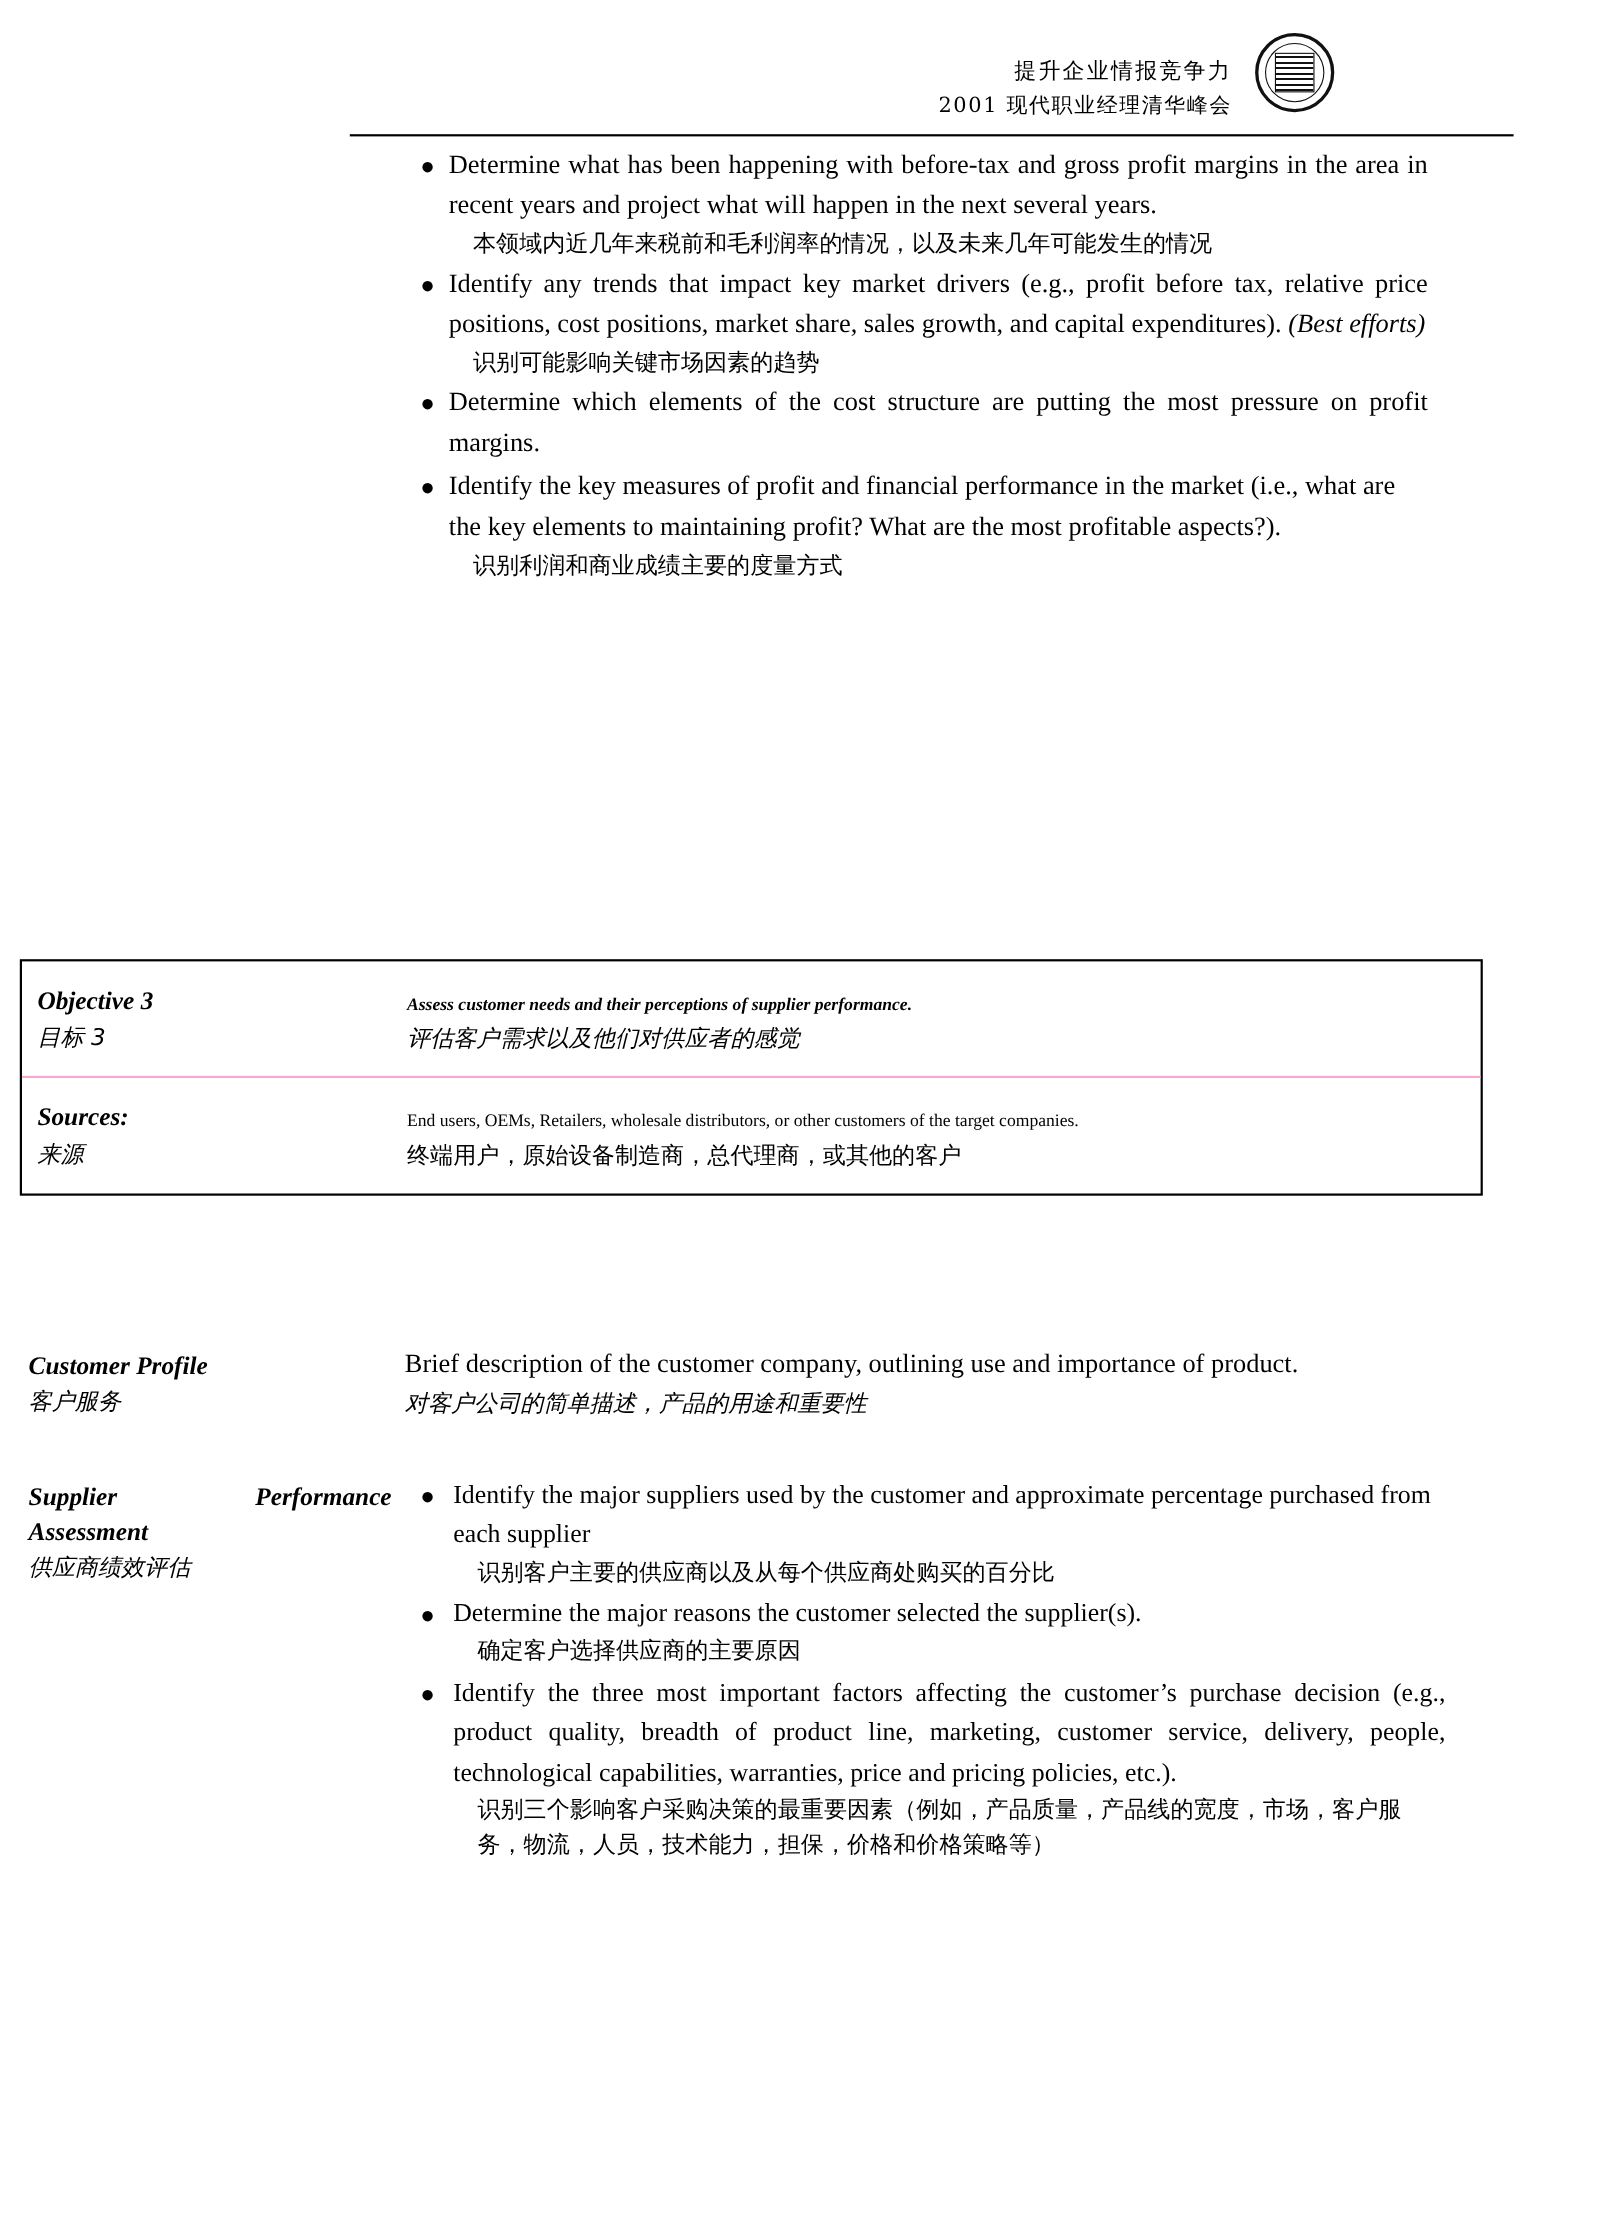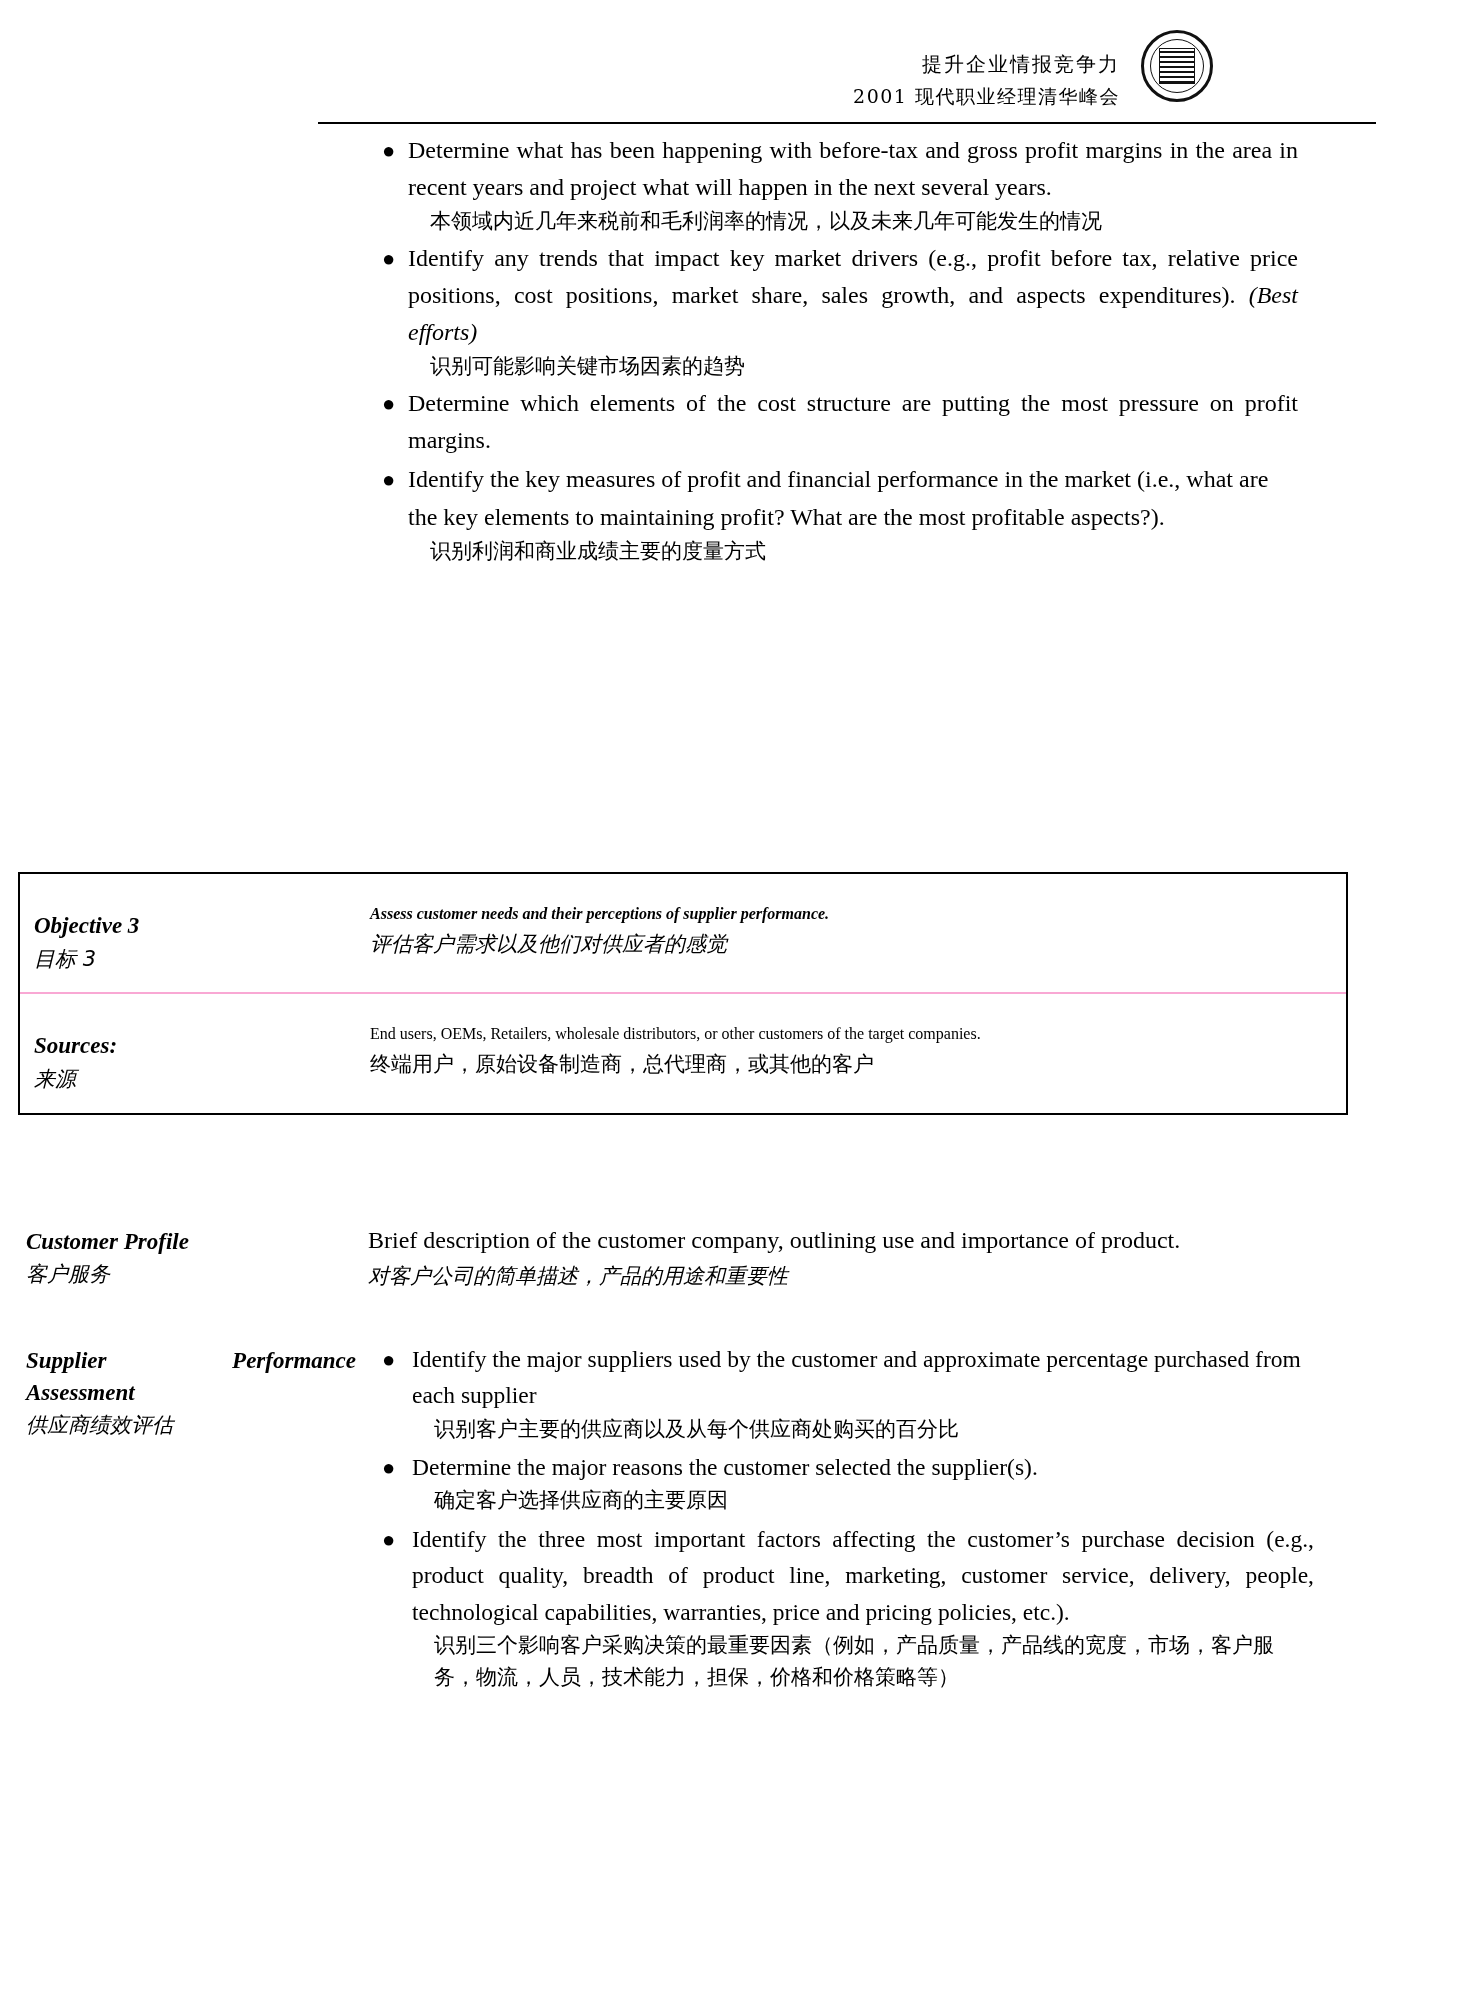--- a/index.html
+++ b/index.html
@@ -137,21 +137,21 @@
     display: flex;
     align-items: flex-start;
   }
   .obj-row.divider {
     border-top: 2px solid #f9a8d4;
   }
   .obj-label {
     flex: 0 0 350px;
     width: 350px;
     box-sizing: border-box;
-    padding: 36px 12px 18px 14px;
+    padding: 20px 12px 18px 14px;
   }
   .obj-label .lab-en {
     font-size: 23px;
     font-weight: bold;
     font-style: italic;
     line-height: 1.35;
   }
   .obj-label .lab-zh {
     font-family: "DejaVu Sans", sans-serif;
     font-size: 21px;
@@ -270,21 +270,21 @@
     <div class="bullet-body">
       <div class="en">Determine what has been happening with before-tax and gross profit margins in the area in recent years and project what will happen in the next several years.</div>
       <div class="zh">本领域内近几年来税前和毛利润率的情况，以及未来几年可能发生的情况</div>
     </div>
   </div>
 
   <div class="bullet-row">
     <div class="bullet-dot">●</div>
     <div class="bullet-body">
       <div class="en">
-        <span>Identify any trends that impact key market drivers (e.g., profit before tax, relative price positions, cost positions, market share, sales growth, and aspects expenditures).</span>
+        <span>Identify any trends that impact key market drivers (e.g., profit before tax, relative price positions, cost positions, market share, sales growth, and capital expenditures).</span>
         <span class="ital">(Best efforts)</span>
       </div>
       <div class="zh">识别可能影响关键市场因素的趋势</div>
     </div>
   </div>
 
   <div class="bullet-row">
     <div class="bullet-dot">●</div>
     <div class="bullet-body">
       <div class="en">Determine which elements of the cost structure are putting the most pressure on profit margins.</div>

